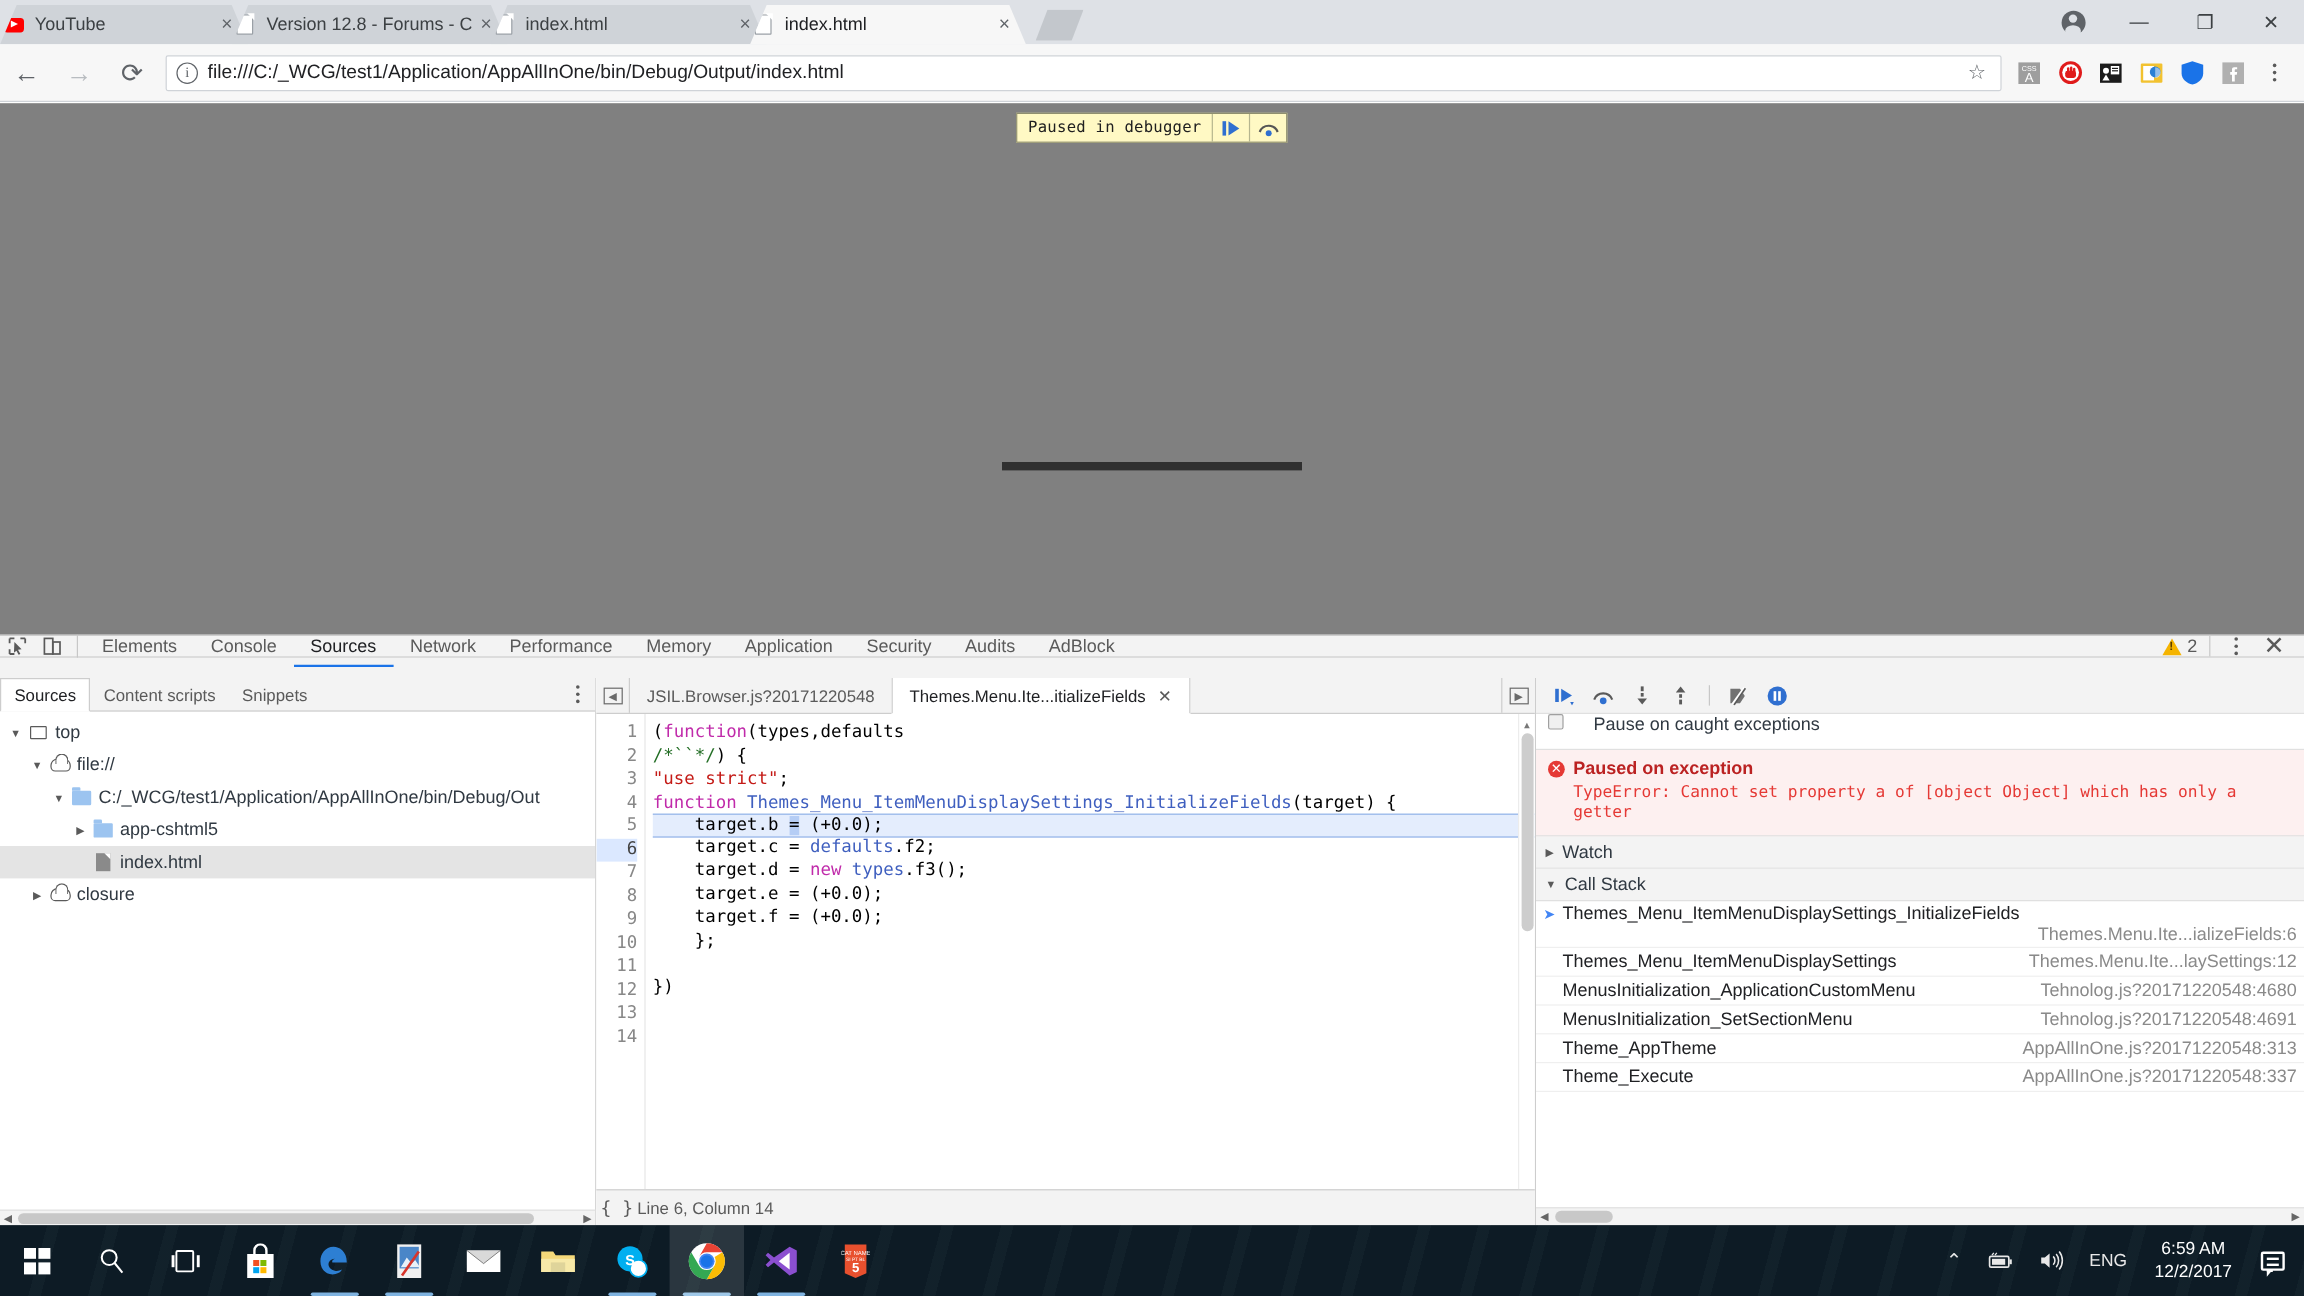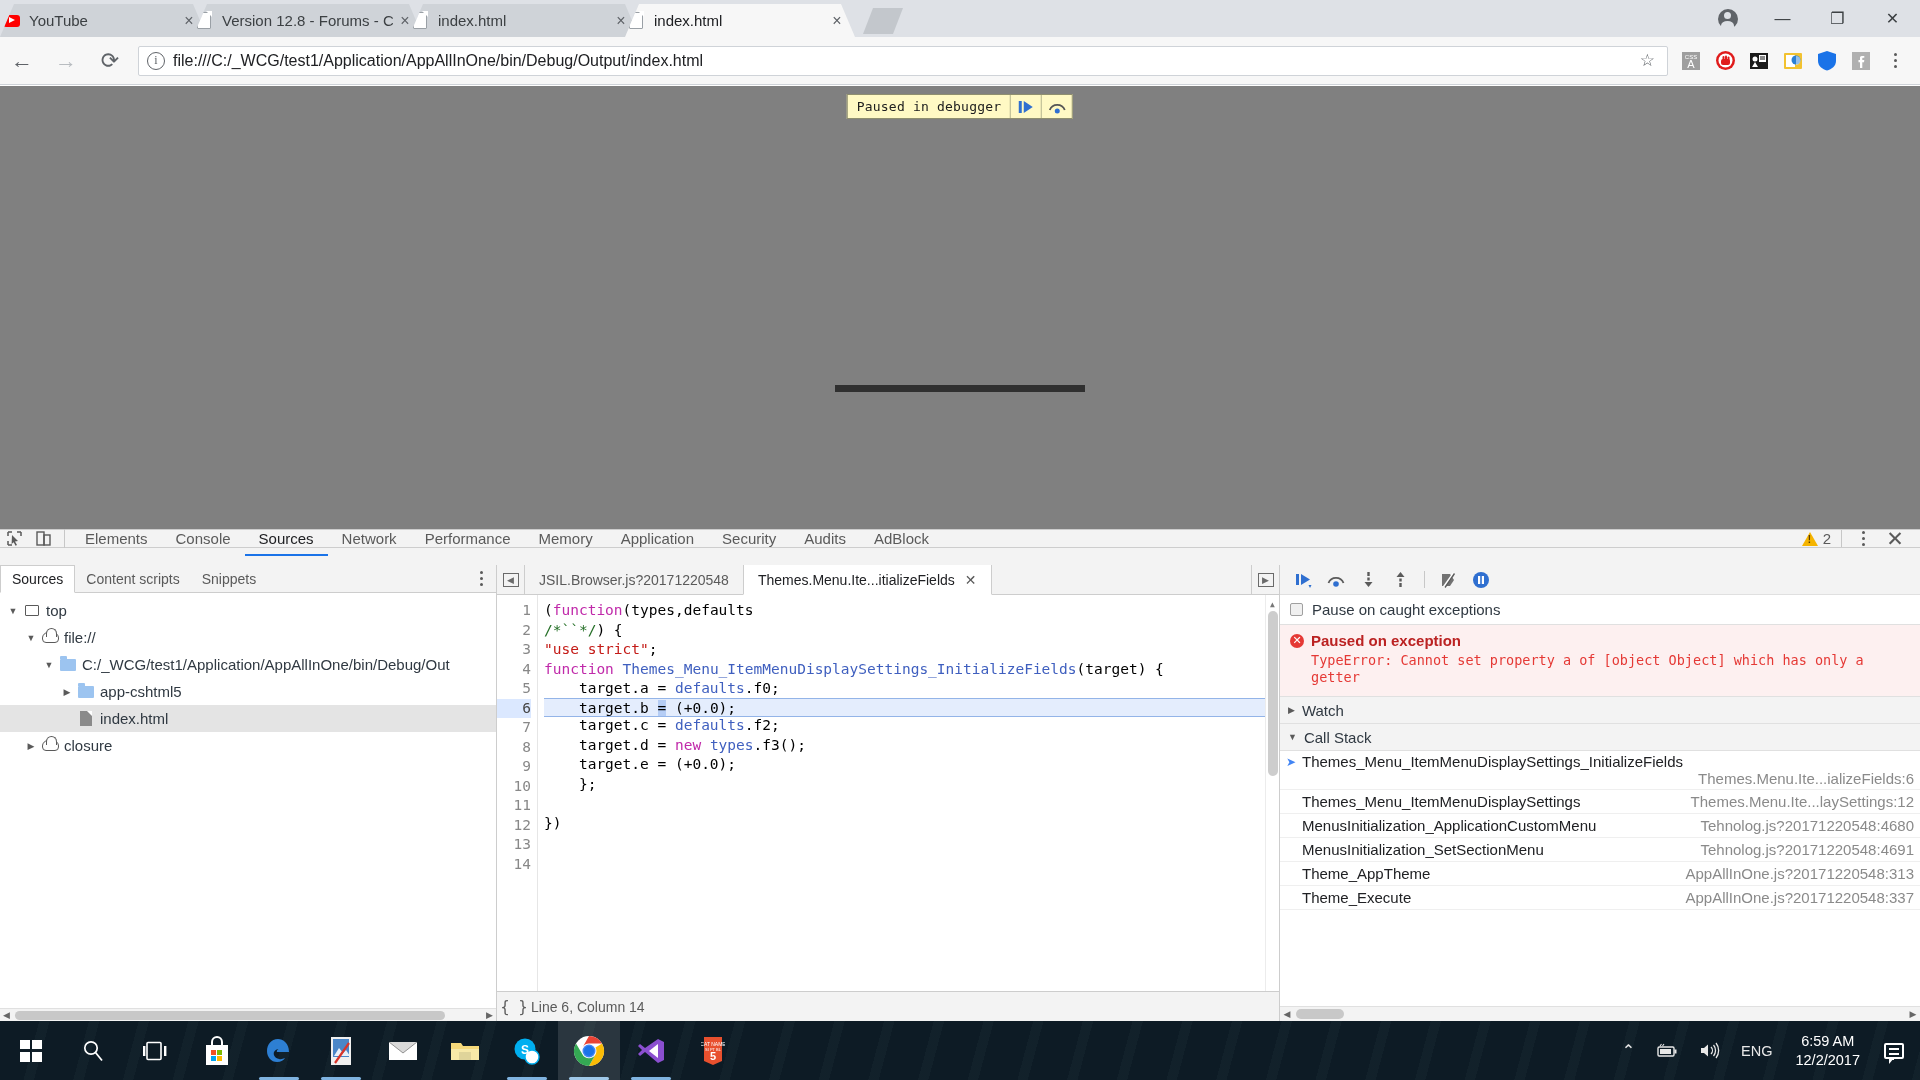--- a/index.html
+++ b/index.html
@@ -157,21 +157,21 @@
   .ed-vscroll .arr { height: 14px; text-align:center; font-size: 8px; color:#777;}
   .ed-vscroll .thumb { position:absolute; top: 16px; left: 2px; width: 10px; height: 165px; background: #cdcdcd; border-radius: 5px;}
   .ed-status { height: 30px; border-top: 1px solid #cdcdcd; display: flex; align-items: center; background: #f3f3f3; font-size: 14px; color: #5a5a5a; }
   .fmt-btn { width: 34px; text-align: center; font-family: "DejaVu Sans Mono", monospace; font-size: 15px; color: #5a5a5a; }
 
   
   .dbg-pane { width: 640px; flex: 0 0 640px; display: flex; flex-direction: column; background: #fff; }
   .dbg-toolbar { height: 30px; display: flex; align-items: center; padding-left: 10px; gap: 4px; border-bottom: 1px solid #e0e0e0; background:#f3f3f3;}
   .dbg-btn { width: 28px; height: 28px; display: flex; align-items: center; justify-content: center; }
   .dbg-sep { width: 1px; height: 17px; background: #c7c7c7; margin: 0 6px; }
-  .pause-caught { height: 30px; display: flex; align-items: center; padding-left: 10px; gap: 9px; font-size: 15px; color: #303942; border-bottom: 1px solid #e0e0e0;}
+  .pause-caught { height: 30px; display: flex; align-items: flex-start; padding-left: 10px; gap: 25px; font-size: 15px; color: #303942; border-bottom: 1px solid #e0e0e0;}
   .cbox { width: 13px; height: 13px; border: 1px solid #a0a0a0; background: #f0f0f0; border-radius: 2px;}
   .exc-box { background: #fdf0f0; border-bottom: 1px solid #e0e0e0; padding: 7px 10px 10px 10px; position: relative;}
   .exc-title { display: flex; align-items: center; gap: 7px; font-weight: bold; color: #b22; font-size: 15px; }
   .err-circ { width: 14px; height: 14px; border-radius: 50%; background: #e53935; color: #fff; font-size: 11px; display:flex;align-items:center;justify-content:center; font-family:"DejaVu Sans",sans-serif;}
   .exc-msg { color: #e53935; font-family: "DejaVu Sans Mono", monospace; font-size: 13.5px; line-height: 17px; margin-top: 3px; padding-left: 21px; }
   .sec-head { height: 27px; display: flex; align-items: center; gap: 7px; padding-left: 8px; font-size: 15px; background: #f3f3f3; border-bottom: 1px solid #e0e0e0; color:#303942;}
   .tri { font-size: 9px; color: #5a5a5a; }
   .cs-list { flex: 1 1 auto; overflow: hidden; }
   .cs-row { min-height: 24px; display: flex; align-items: center; padding: 2px 6px 2px 0; border-bottom: 1px solid #efefef; font-size: 15px;}
   .cs-marker { width: 22px; flex: 0 0 22px; text-align: center; color: #4285f4; font-size: 12px;}
@@ -466,25 +466,25 @@
             <div>11</div>
             <div>12</div>
             <div>13</div>
             <div>14</div>
           </div>
           <div class="codearea" id="codearea">
               <div class="codeline"><span class="prop">(</span><span class="kw">function</span><span class="prop">(types,defaults</span></div>
               <div class="codeline"><span class="cmt">/*``*/</span><span class="prop">) {</span></div>
               <div class="codeline"><span class="str">"use strict"</span><span class="prop">;</span></div>
               <div class="codeline"><span class="kw">function </span><span class="fn">Themes_Menu_ItemMenuDisplaySettings_InitializeFields</span><span class="prop">(target) {</span></div>
-              <div class="codeline"><span class="prop">    target.a = </span><span class="fn">defaults</span><span class="prop">.f0;</span></div>
               <div class="codeline hl"><span class="prop">    target.b </span><span class="cursel">=</span><span class="prop"> (+0.0);</span></div>
               <div class="codeline"><span class="prop">    target.c = </span><span class="fn">defaults</span><span class="prop">.f2;</span></div>
               <div class="codeline"><span class="prop">    target.d = </span><span class="kw">new </span><span class="fn">types</span><span class="prop">.f3();</span></div>
               <div class="codeline"><span class="prop">    target.e = (+0.0);</span></div>
+              <div class="codeline"><span class="prop">    target.f = (+0.0);</span></div>
               <div class="codeline"><span class="prop">    };</span></div>
               <div class="codeline"><span class="prop"></span></div>
               <div class="codeline"><span class="prop">})</span></div>
             </div>
           <div class="ed-vscroll">
             <div class="arr">▲</div>
             <div class="thumb"></div>
           </div>
         </div>
 

